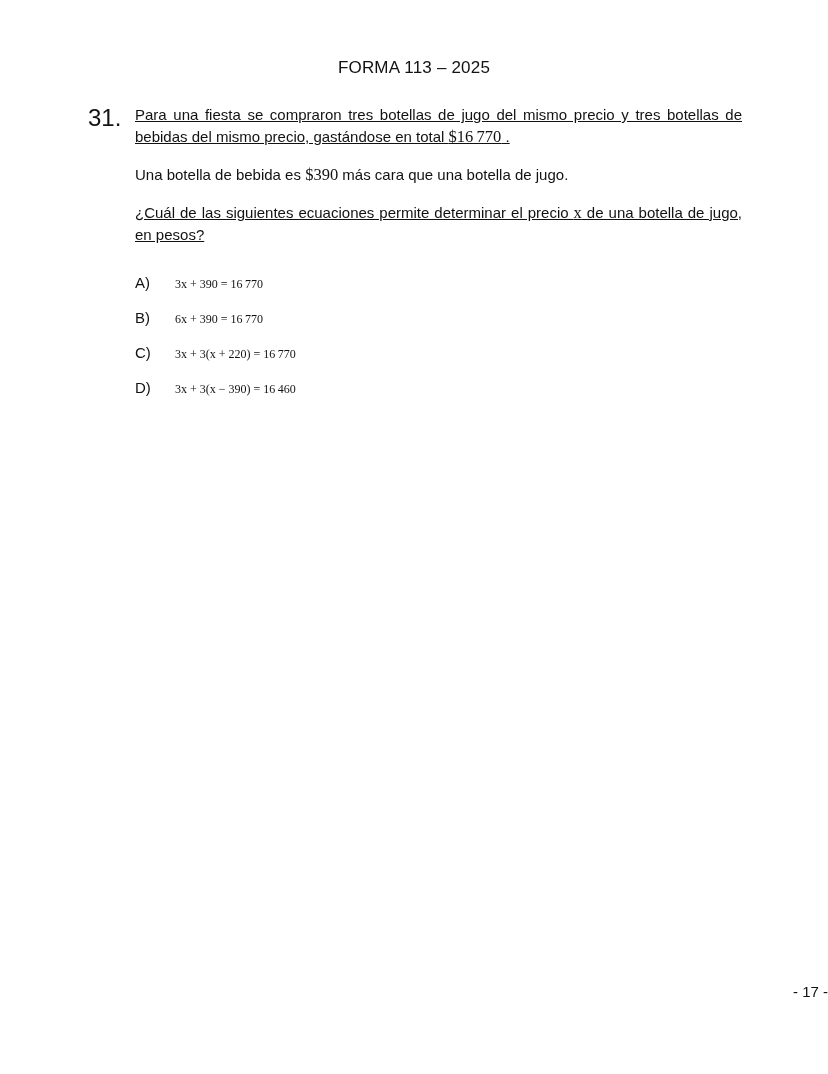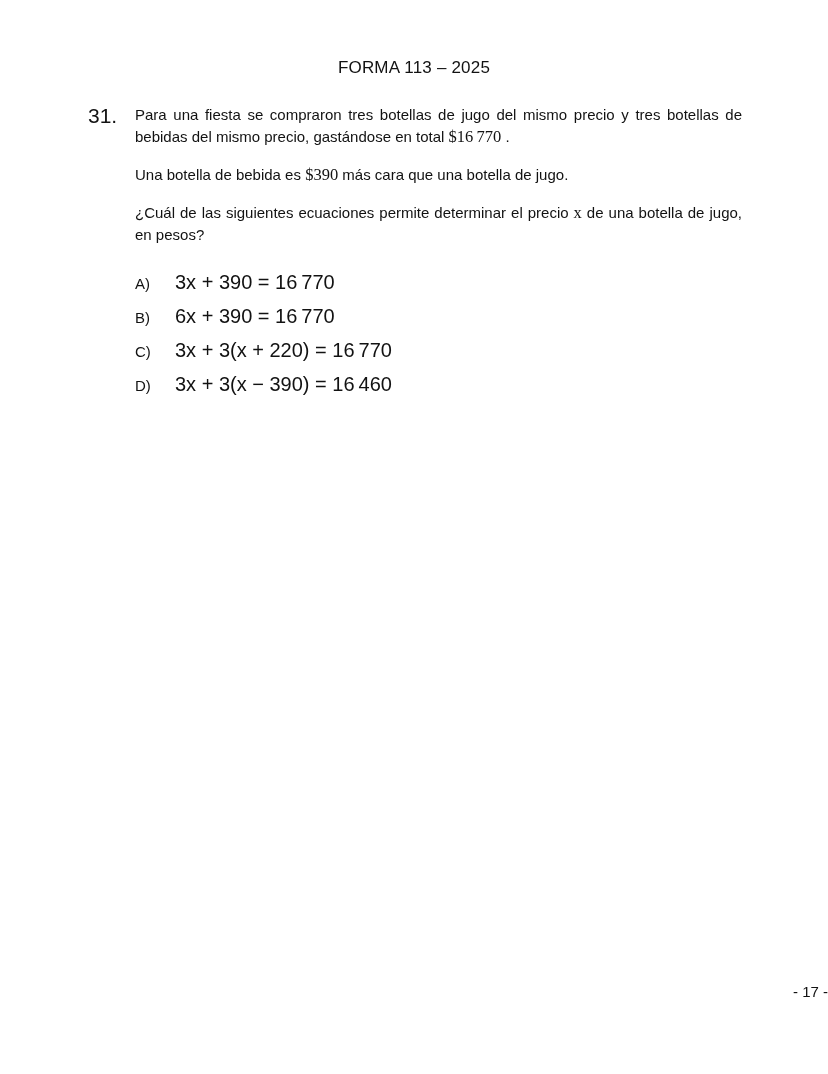--- a/index.html
+++ b/index.html
@@ -25,46 +25,46 @@
   .question {
     position: absolute;
     top: 104px;
     left: 88px;
     width: 654px;
   }
   .qnum {
     position: absolute;
     left: 0;
     top: 0;
-    font-size: 21px;
+    font-size: 24px;
   }
   .qbody {
     margin-left: 47px;
     font-size: 15px;
     line-height: 22px;
   }
   p { margin: 0; }
   .para { margin-bottom: 16px; }
-  .just { text-align: justify; }
+  .just { text-align: justify; text-decoration: underline; }
   .math {
     font-family: "Liberation Serif", serif;
     font-size: 16.5px;
   }
   .options { margin-top: 26px; }
   .option {
     display: flex;
     align-items: baseline;
     margin-bottom: 12px;
     font-size: 15px;
     line-height: 21px;
   }
   .opt-label { flex: 0 0 40px; width: 40px; }
   .opt-formula {
-    font-family: Liberation Sans, sans-serif;
-    font-size: 20px;
+    font-family: Liberation Serif, serif;
+    font-size: 12px;
   }
   .footer {
     position: absolute;
     bottom: 74px;
     left: 0;
     width: 100%;
     text-align: right;
     font-size: 15px;
   }
 </style>

